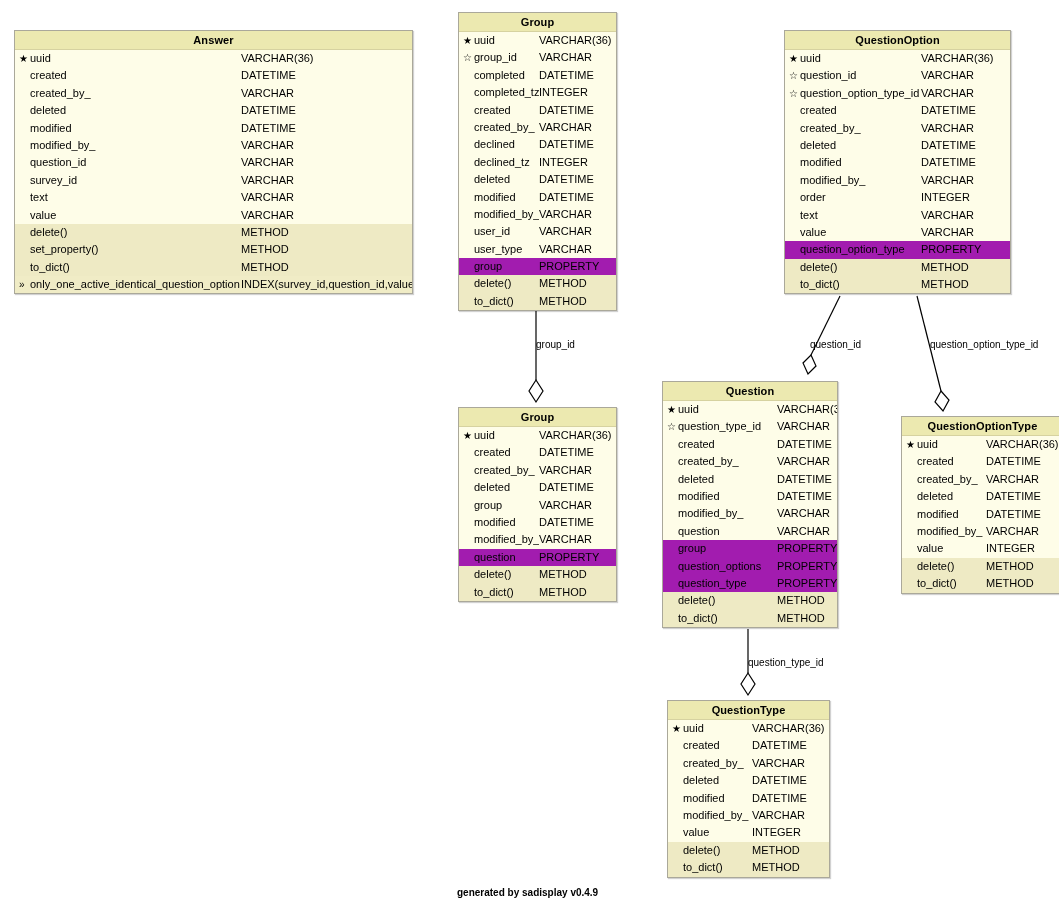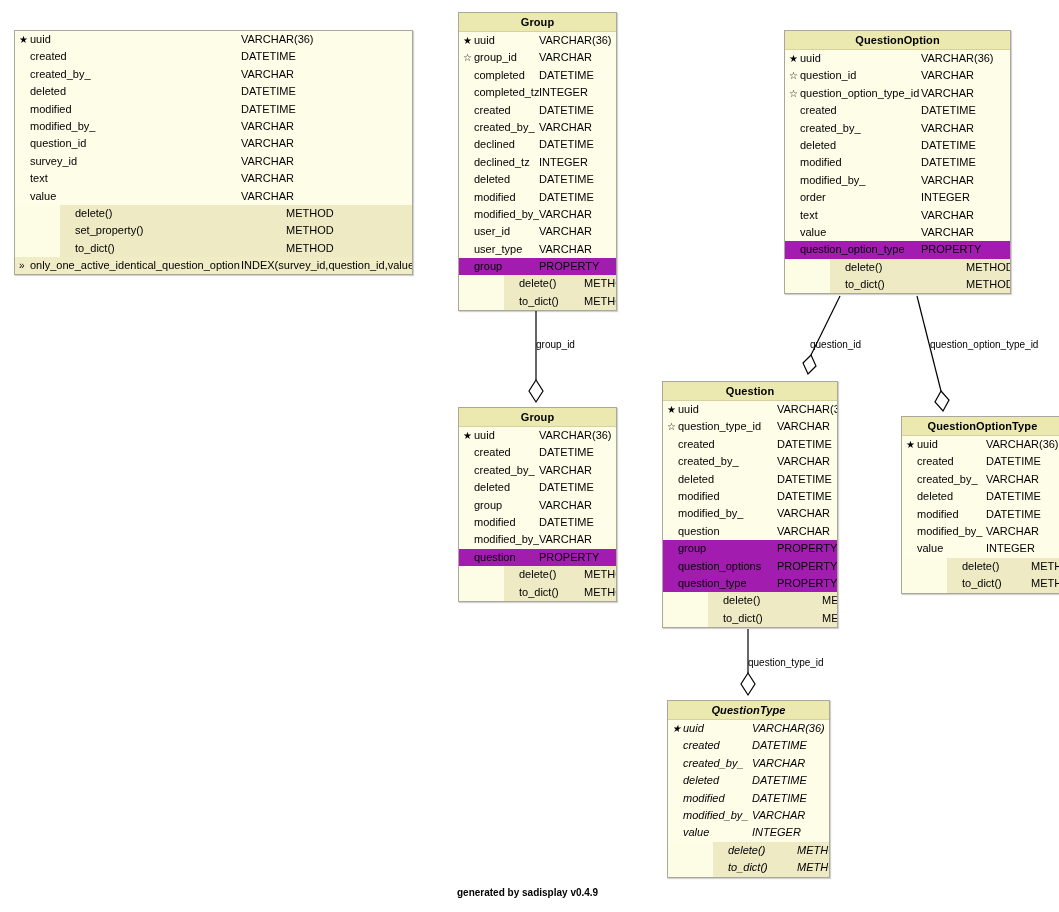--- a/index.html
+++ b/index.html
@@ -51,21 +51,21 @@
   }
   .row {
     display: flex;
     height: 17.4px;
     line-height: 17.4px;
     align-items: center;
     box-sizing: border-box;
   }
   .row.attr { background: #fefde8; }
   .row.prop { background: #a21caf; }
-  .row.method { background: #eeeac4; margin-left: 45px; }
+  .row.method { background: #eeeac4; }
   .row.index  { background: #f0ecc6; }
 
   .cell-name {
     flex: 0 0 auto;
     padding-left: 4px;
     white-space: nowrap;
     overflow: hidden;
   }
   .cell-type {
     flex: 1 1 auto;
@@ -98,21 +98,21 @@
     white-space: nowrap;
   }
 
   
   #ent-answer            { left: 14px;  top: 30px;  width: 399px; }
   #ent-survey            { left: 458px; top: 12px;  width: 159px; }
   #ent-questionoption    { left: 784px; top: 30px;  width: 227px; }
   #ent-group             { left: 458px; top: 407px; width: 159px; }
   #ent-question          { left: 662px; top: 381px; width: 176px; }
   #ent-questionoptiontype{ left: 901px; top: 416px; width: 163px; }
-  #ent-questiontype      { left: 667px; top: 700px; width: 163px; font-style: italic; }
+  #ent-questiontype      { left: 667px; top: 700px; width: 163px; }
 
   
   #ent-answer .cell-name             { width: 222px; }
   #ent-survey .cell-name             { width: 76px; }
   #ent-questionoption .cell-name     { width: 132px; }
   #ent-group .cell-name              { width: 76px; }
   #ent-question .cell-name           { width: 110px; }
   #ent-questionoptiontype .cell-name { width: 80px; }
   #ent-questiontype .cell-name       { width: 80px; }
 
@@ -141,20 +141,21 @@
       <polygon points="941,391 949,400 943,411 935,402" fill="#ffffff" stroke="#000" stroke-width="1.2"></polygon>
     </g>
 
     <g>
       <line x1="748" y1="629" x2="748" y2="673" stroke="#000" stroke-width="1.2"></line>
       <polygon points="748,673 755,684 748,695 741,684" fill="#ffffff" stroke="#000" stroke-width="1.2"></polygon>
     </g>
   </svg>
 
   <div class="entity" id="ent-answer">
+      <div class="entity-header">Answer</div>
       <div class="rows">
         <div class="row attr">
           <div class="cell-name"><span class="marker pk">★</span><span class="lbl">uuid</span></div>
           <div class="cell-type">VARCHAR(36)</div>
         </div>
         <div class="row attr">
           <div class="cell-name"><span class="marker none">&nbsp;</span><span class="lbl">created</span></div>
           <div class="cell-type">DATETIME</div>
         </div>
         <div class="row attr">

